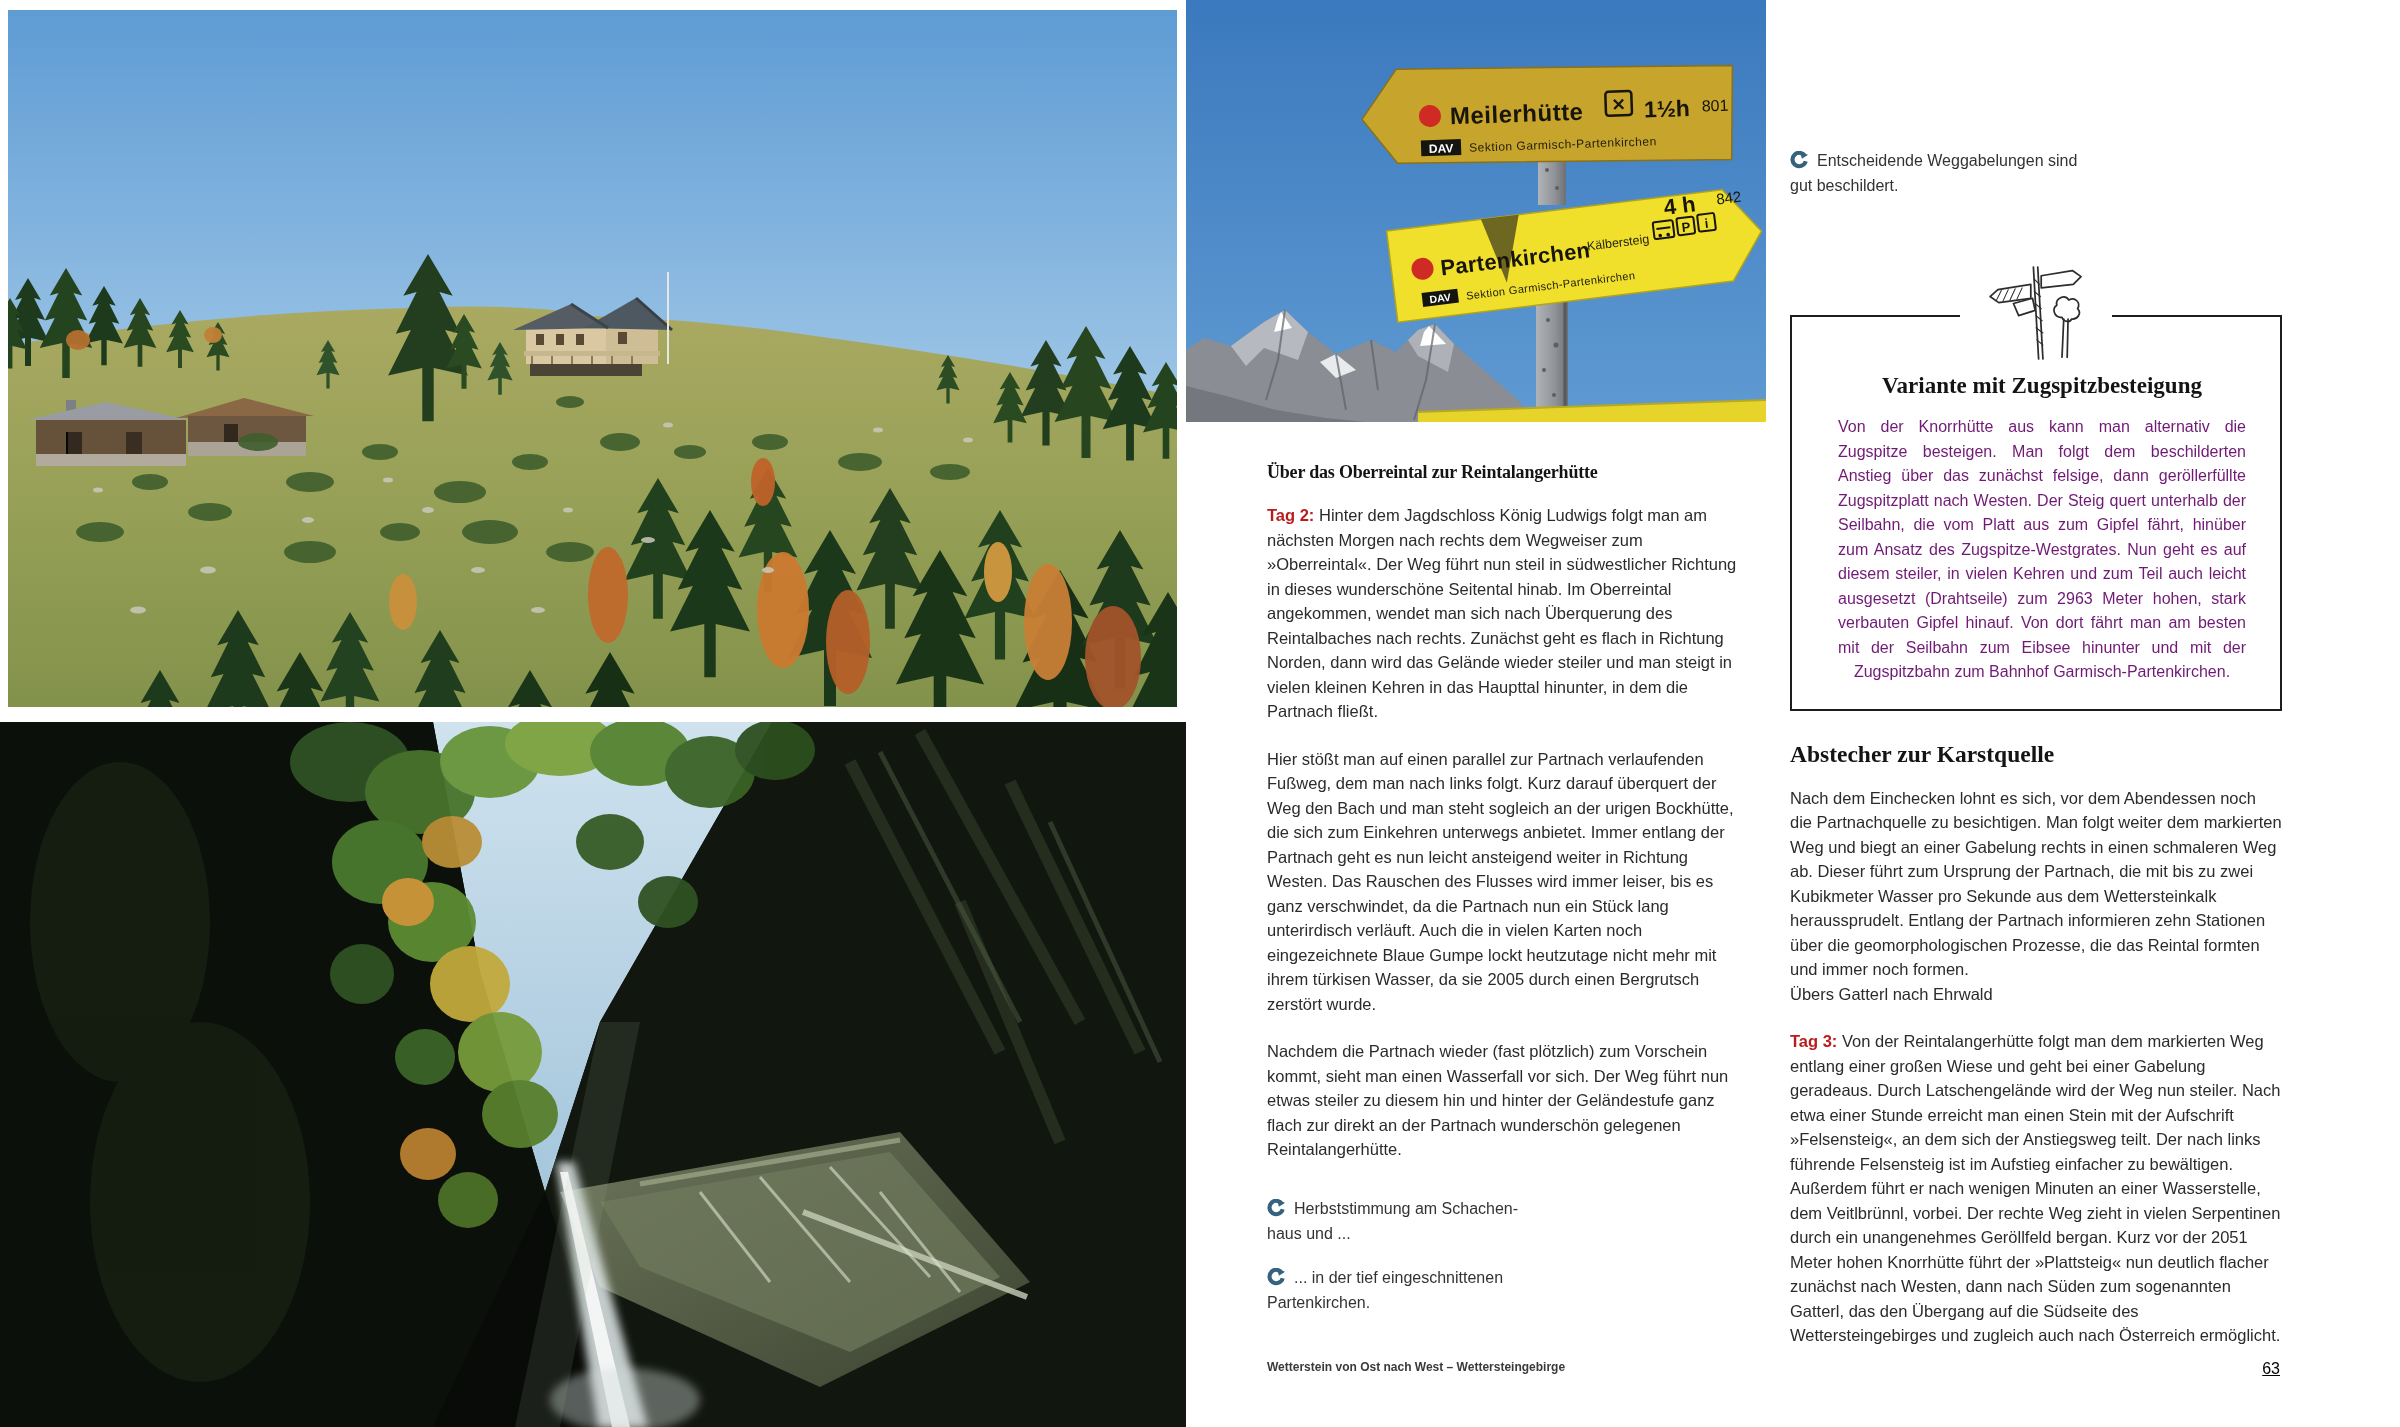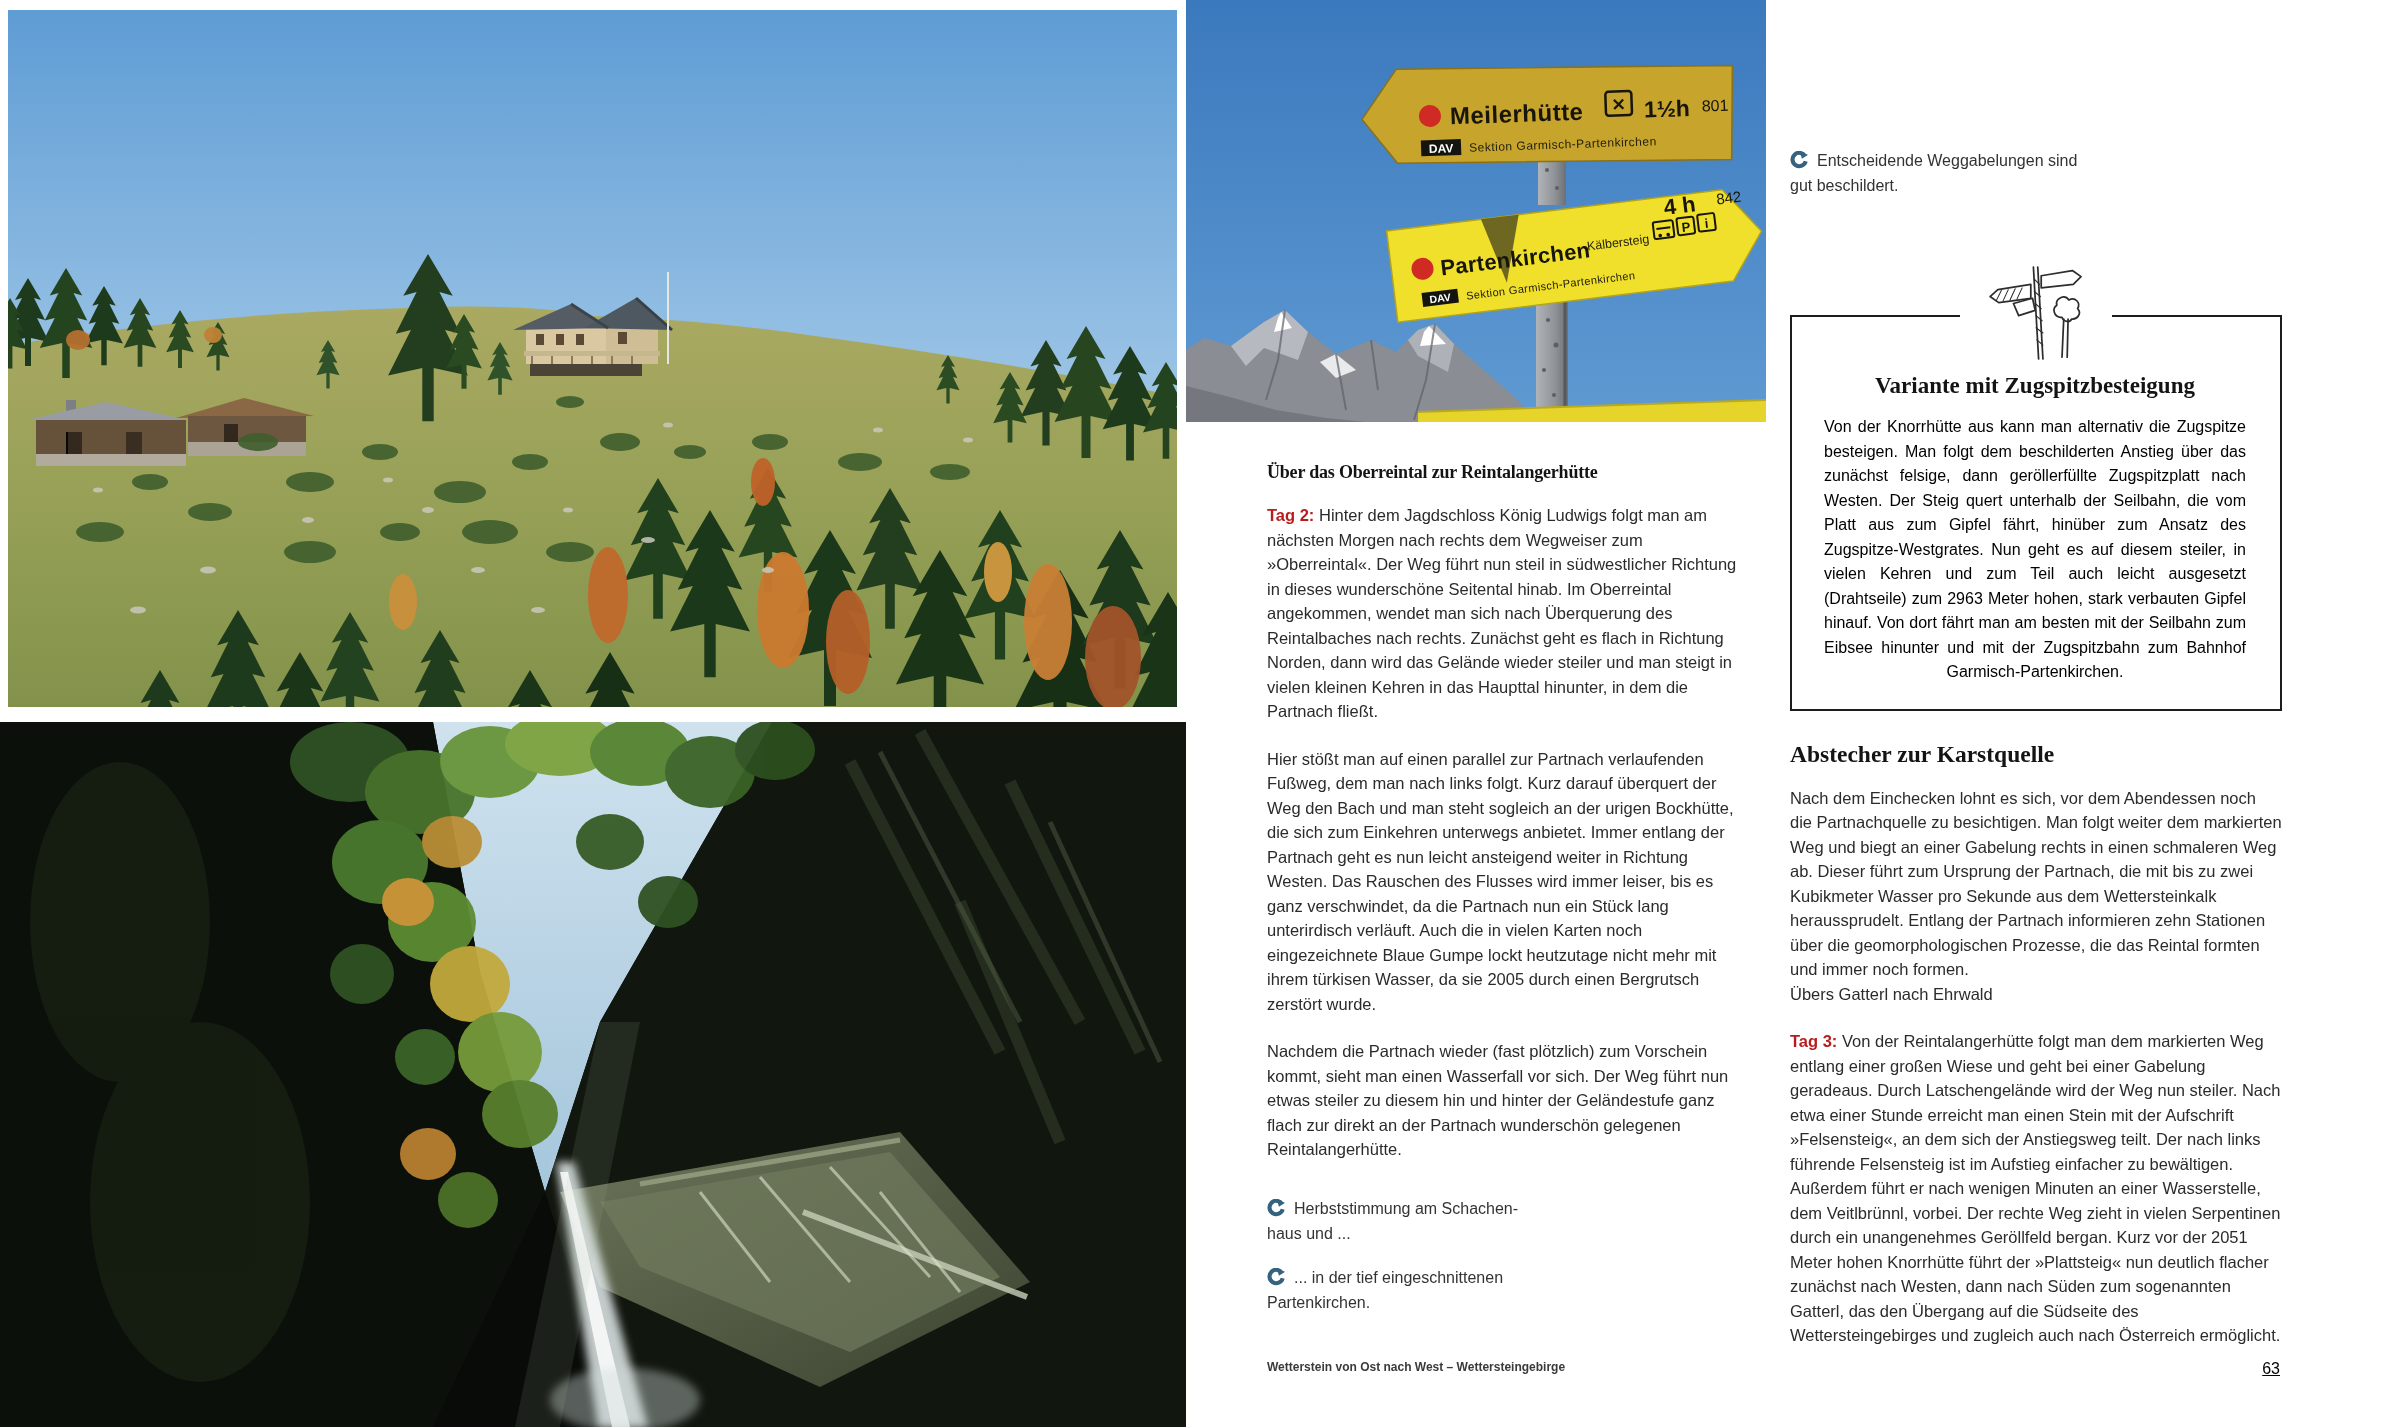--- a/index.html
+++ b/index.html
@@ -18,27 +18,27 @@
          font-size:18px;letter-spacing:-0.2px;margin:0 0 20px 0;white-space:nowrap;}
   p.body{font-size:16.5px;line-height:24.5px;margin:0 0 23px 0;color:#2b2b2b;}
   p.body .lead{font-weight:700;color:#b91c1c;}
 
   .caption{font-size:16px;line-height:22px;color:#333;margin:0 0 22px 0;}
   .caption .cap-icon{display:inline-block;vertical-align:-3px;margin-right:9px;}
   .caption .cap-text{white-space:pre-line;}
   .captions{margin-top:36px;}
 
   .variant-box{position:relative;border:2.5px solid #1d1d1d;margin-top:118px;
-               padding:54px 34px 24px 32px;}
+               padding:54px 34px 24px 46px;}
   .box-icon{position:absolute;top:-60px;left:50%;transform:translateX(-50%);
             background:#ffffff;padding:0 24px;line-height:0;}
   .box-title{font-family:"Liberation Serif",serif;font-weight:700;color:#141414;
              font-size:23px;text-align:center;margin:2px 0 16px 0;white-space:nowrap;}
   .box-text{font-size:16px;line-height:24.5px;text-align:justify;text-align-last:center;
-            margin:0;color:#000000;}
+            margin:0;color:#701a75;}
 
   .karst-h{font-family:"Liberation Serif",serif;font-weight:700;color:#141414;
            font-size:23.5px;margin:30px 0 18px 0;white-space:nowrap;}
   .pre{white-space:pre-line;}
 
   .footer-left{position:absolute;left:1267px;top:1360px;font-size:12px;font-weight:700;color:#3a3a3a;}
   .footer-page{position:absolute;left:2180px;top:1360px;width:100px;text-align:right;
                font-size:16px;color:#000000;text-decoration:underline;}
 </style>
 </head>

